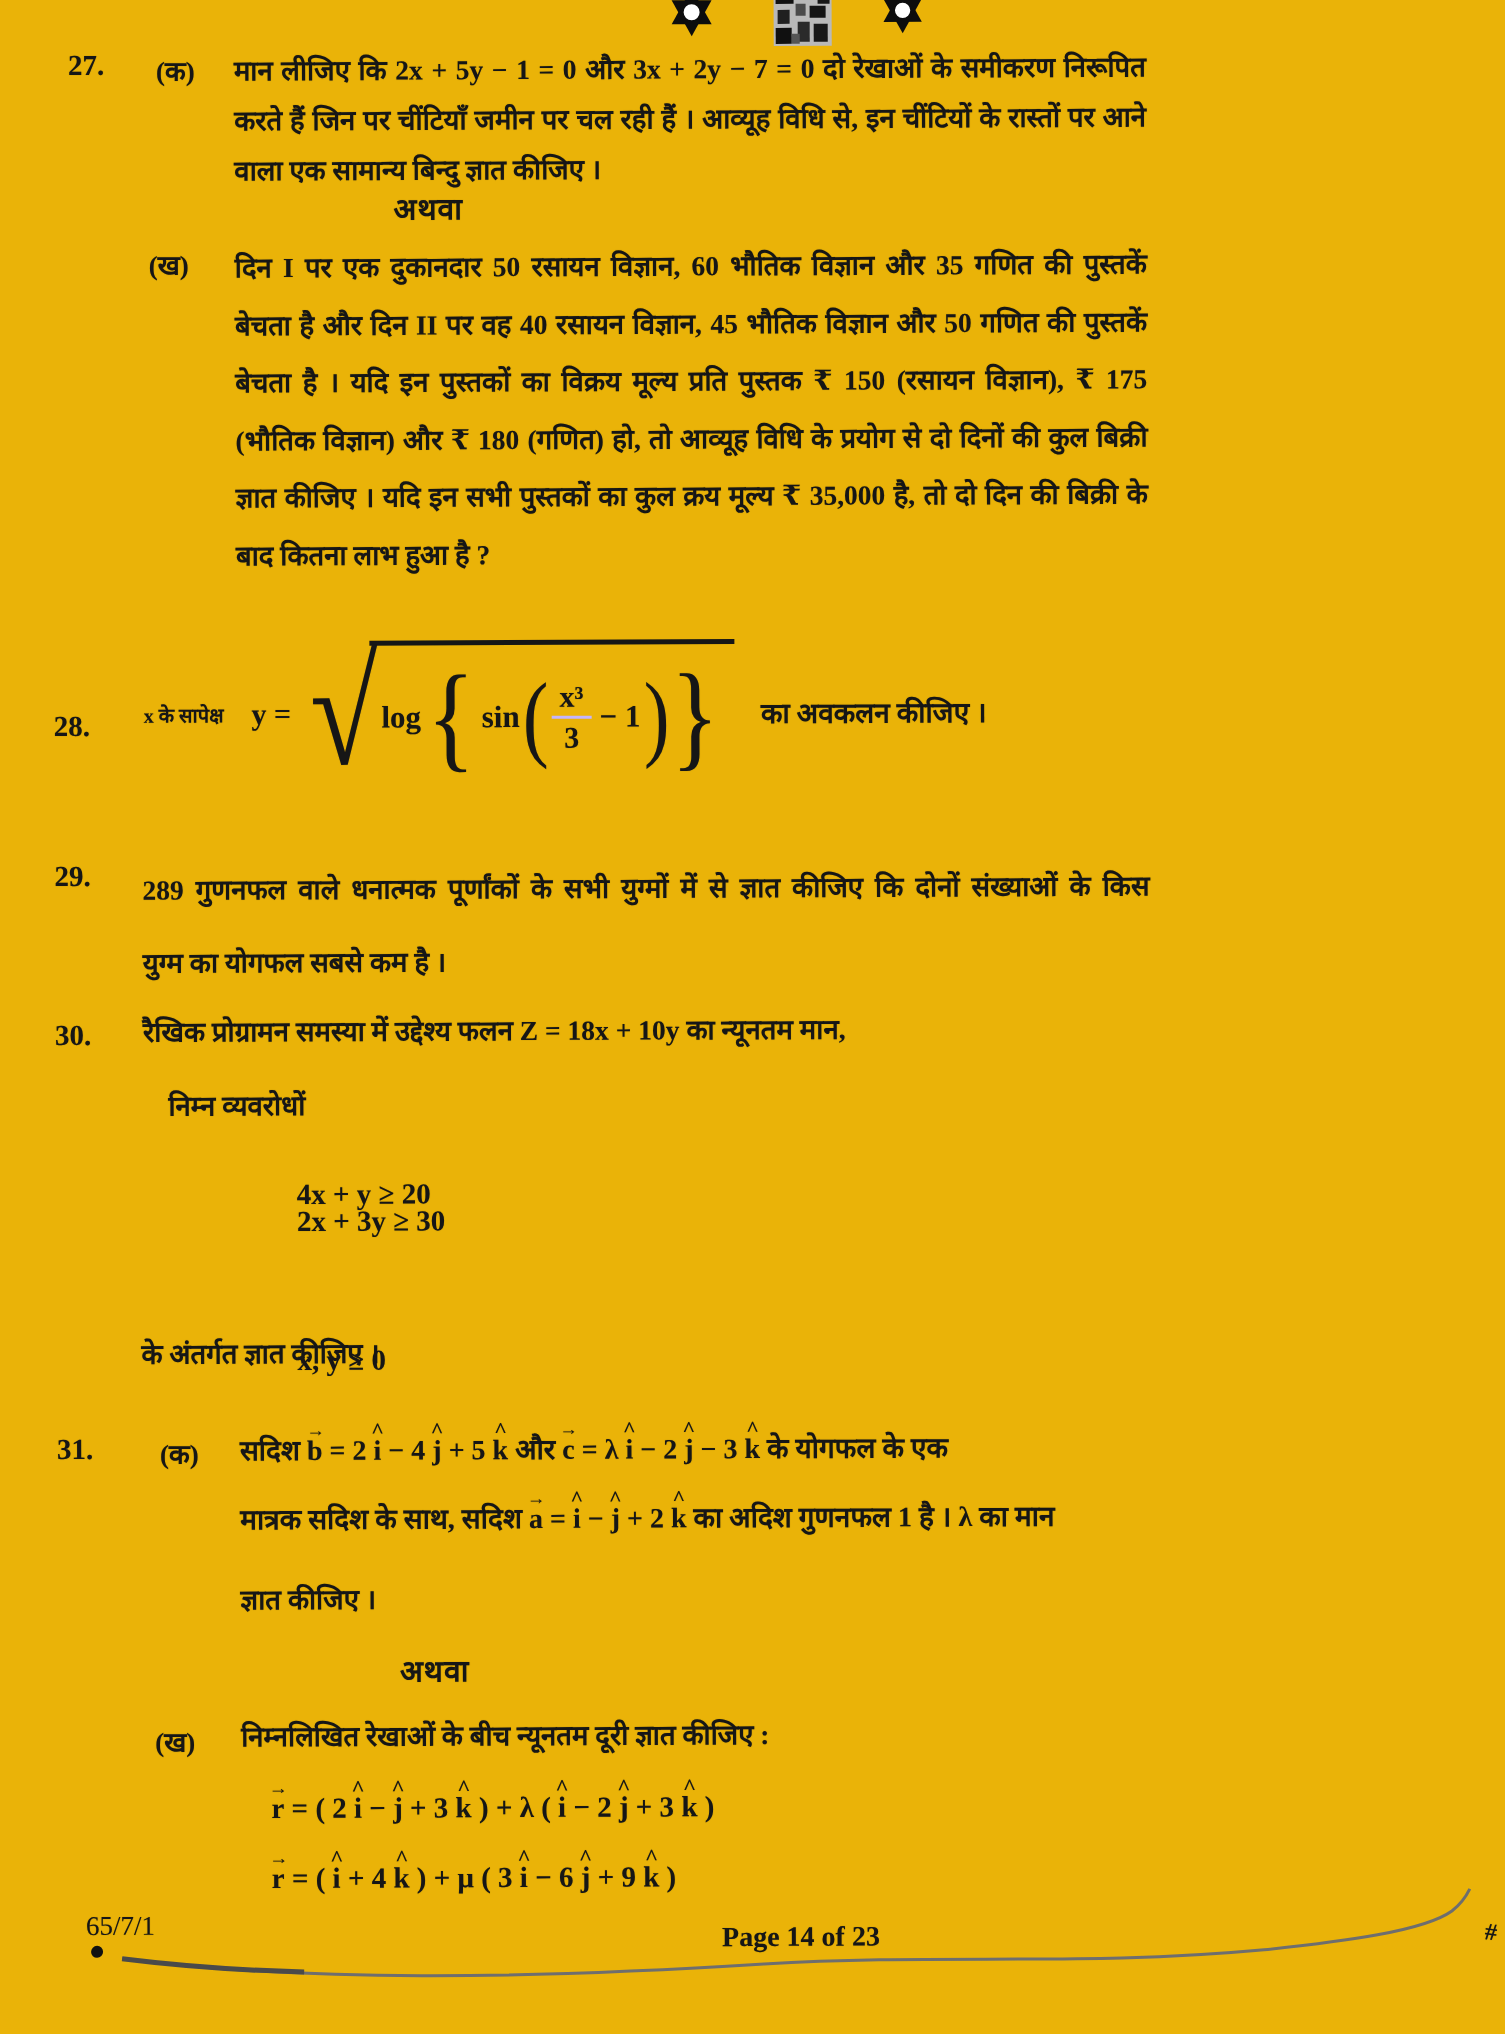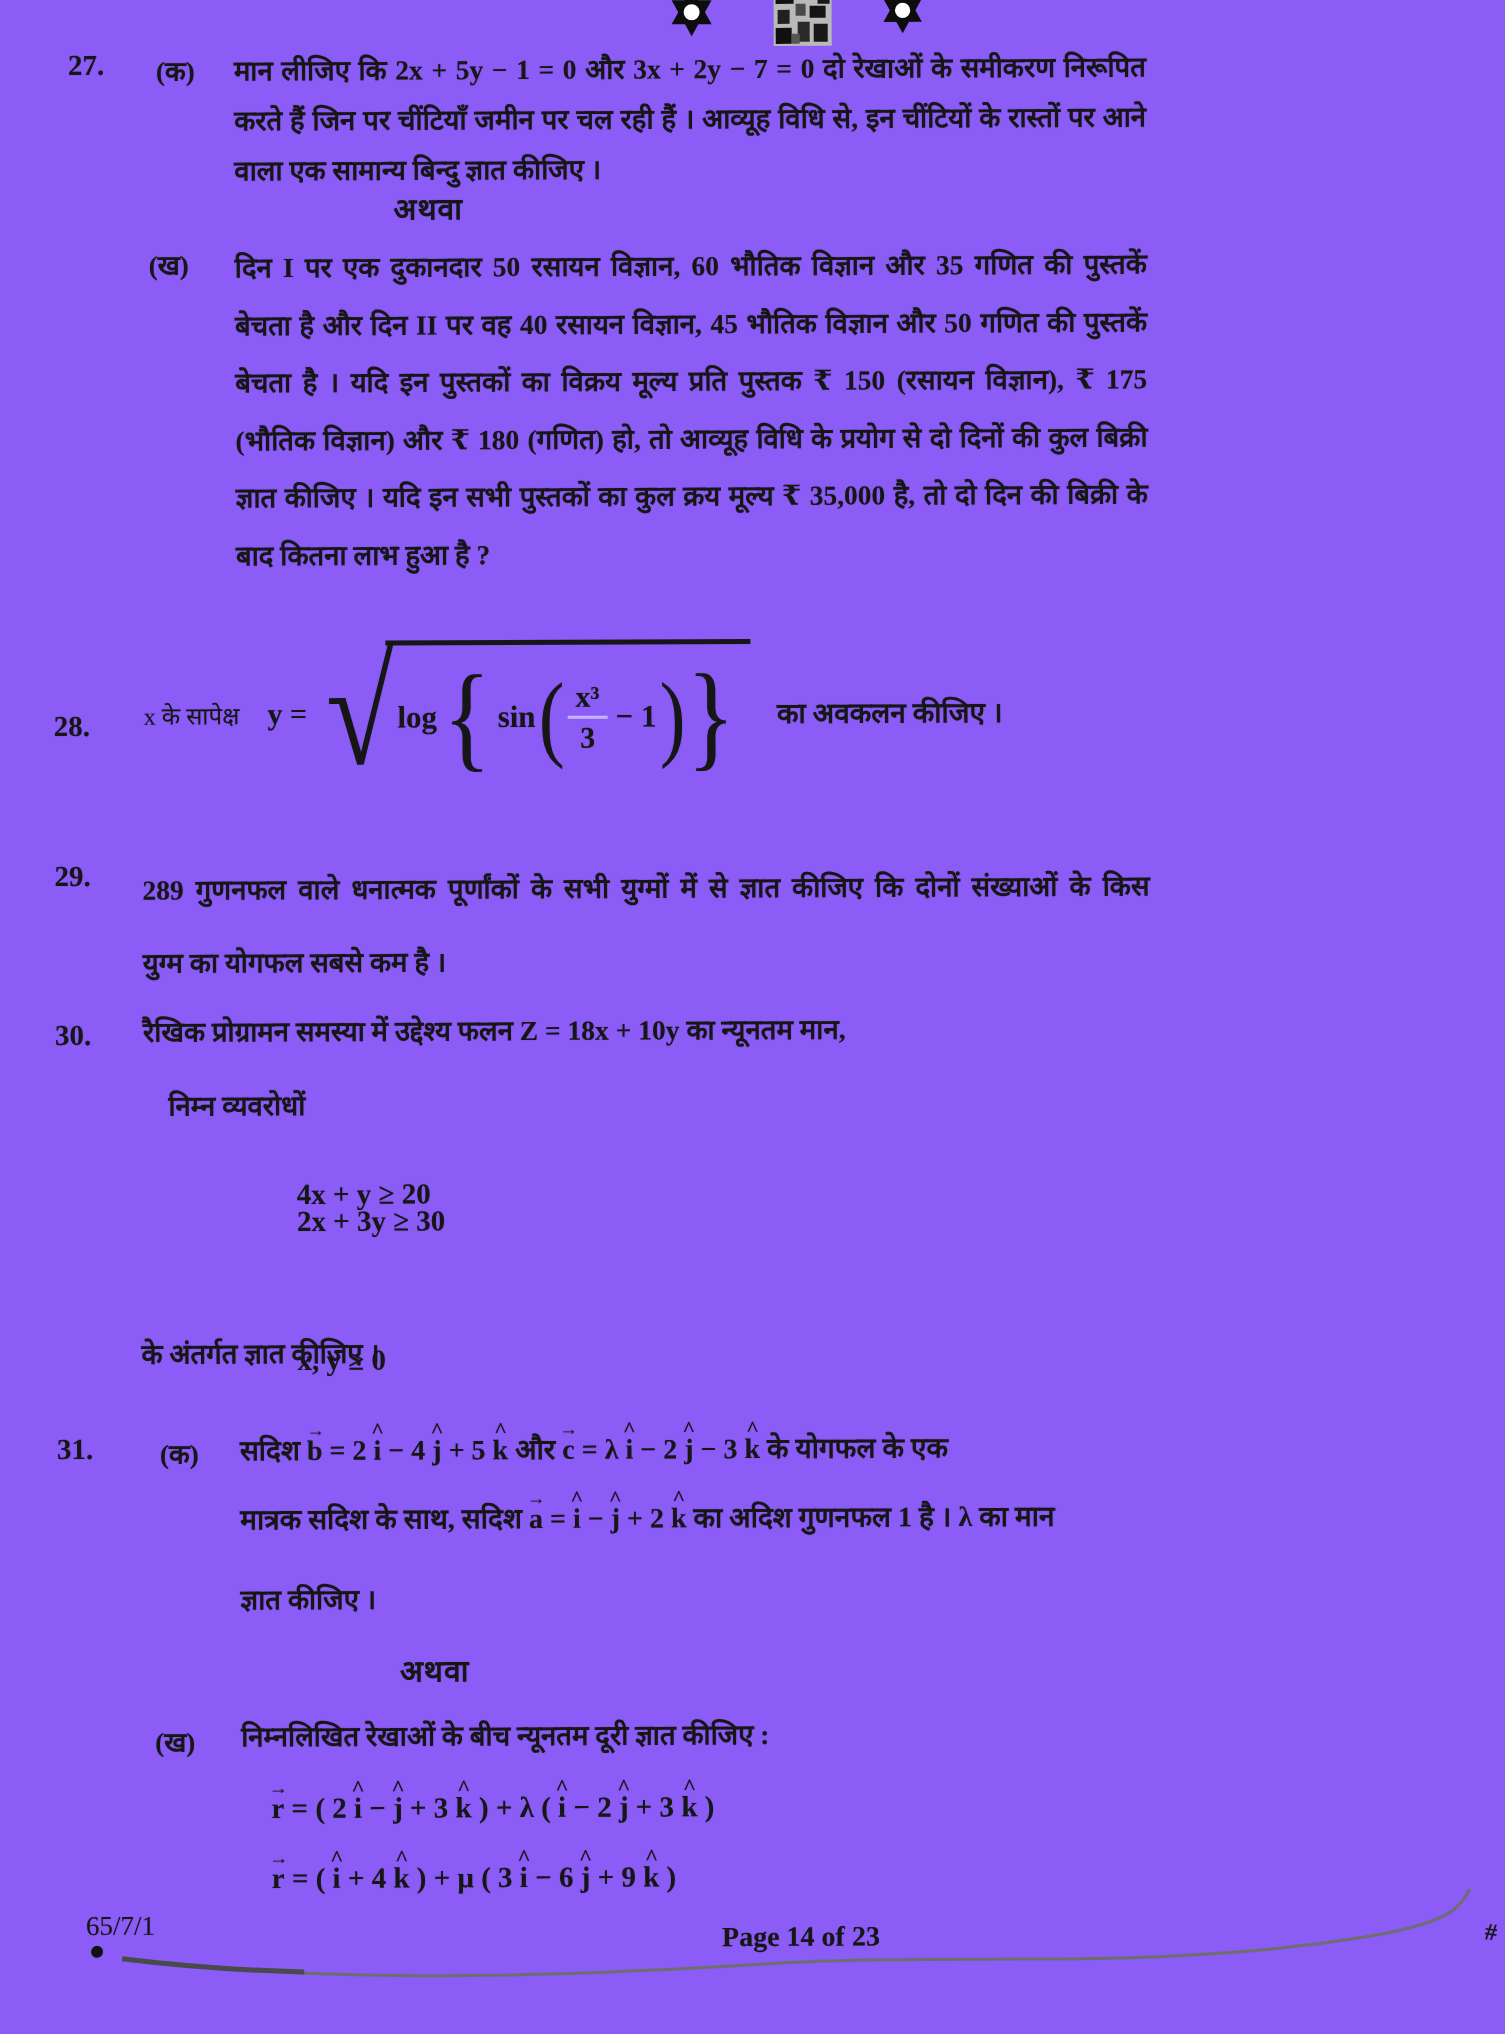--- a/index.html
+++ b/index.html
@@ -1,17 +1,17 @@
 <!DOCTYPE html>
 <html><head>
 <meta charset="utf-8">
 <style>
   html,body{margin:0;padding:0;background:#ffffff;}
   .page{
-    position:relative;width:1505px;height:2034px;background:#8b5cf6;
+    position:relative;width:1505px;height:2034px;background:#eab308;
     font-family:"Liberation Serif","DejaVu Serif",serif;
     color:#161616;overflow:hidden;
     text-shadow:0 0 1px rgba(25,25,25,.35);
   }
   .tilt{position:absolute;inset:0;transform:rotate(-0.25deg);}
   .abs{position:absolute;}
   .qnum{font-weight:700;font-size:29px;}
   .plabel{font-weight:600;font-size:27px;}
   .orlabel{font-weight:700;font-size:30px;letter-spacing:1px;}
   .textcol{width:912px;font-size:27.5px;font-weight:600;}
@@ -22,21 +22,21 @@
   .lline{text-align:left;}
   .mathline{font-size:29px;font-weight:600;white-space:nowrap;}
   
   .mh,.mv{position:relative;display:inline-block;font-weight:600;}
   .mh::before{content:"^";position:absolute;top:-0.72em;left:52%;transform:translateX(-50%);
     font-size:0.78em;font-weight:700;}
   .mv::before{content:"\2192";position:absolute;top:-0.82em;left:55%;transform:translateX(-50%) scaleX(1.1);
     font-size:0.6em;font-weight:700;}
   
   .f28row{display:flex;align-items:center;gap:12px;}
-  .f28pre{font-size:24px;font-weight:400;}
+  .f28pre{font-size:20px;font-weight:700;}
   .f28lhs{font-size:30px;font-weight:600;margin-left:16px;}
   .radwrap{display:flex;align-items:flex-start;}
   .radsign{font-size:150px;line-height:150px;font-weight:400;transform:scaleX(.82);margin-right:-16px;}
   .radbody{height:150px;box-sizing:border-box;border-top:5px solid #161616;
     display:flex;align-items:center;padding:0 14px 0 8px;margin-top:3px;}
   .fw{font-size:31px;font-weight:600;margin:0 4px;}
   .bigbrace{font-size:118px;font-weight:400;line-height:1;transform:scaleX(.85);margin:0 -2px;}
   .bigparen{font-size:96px;font-weight:400;line-height:1;transform:scaleX(.8);margin:0 -4px;}
   .frac{display:inline-flex;flex-direction:column;align-items:center;font-size:30px;font-weight:600;margin:0 4px;}
   .fnum{padding:0 8px 2px;border-bottom:3px solid #c4b5fd;}

